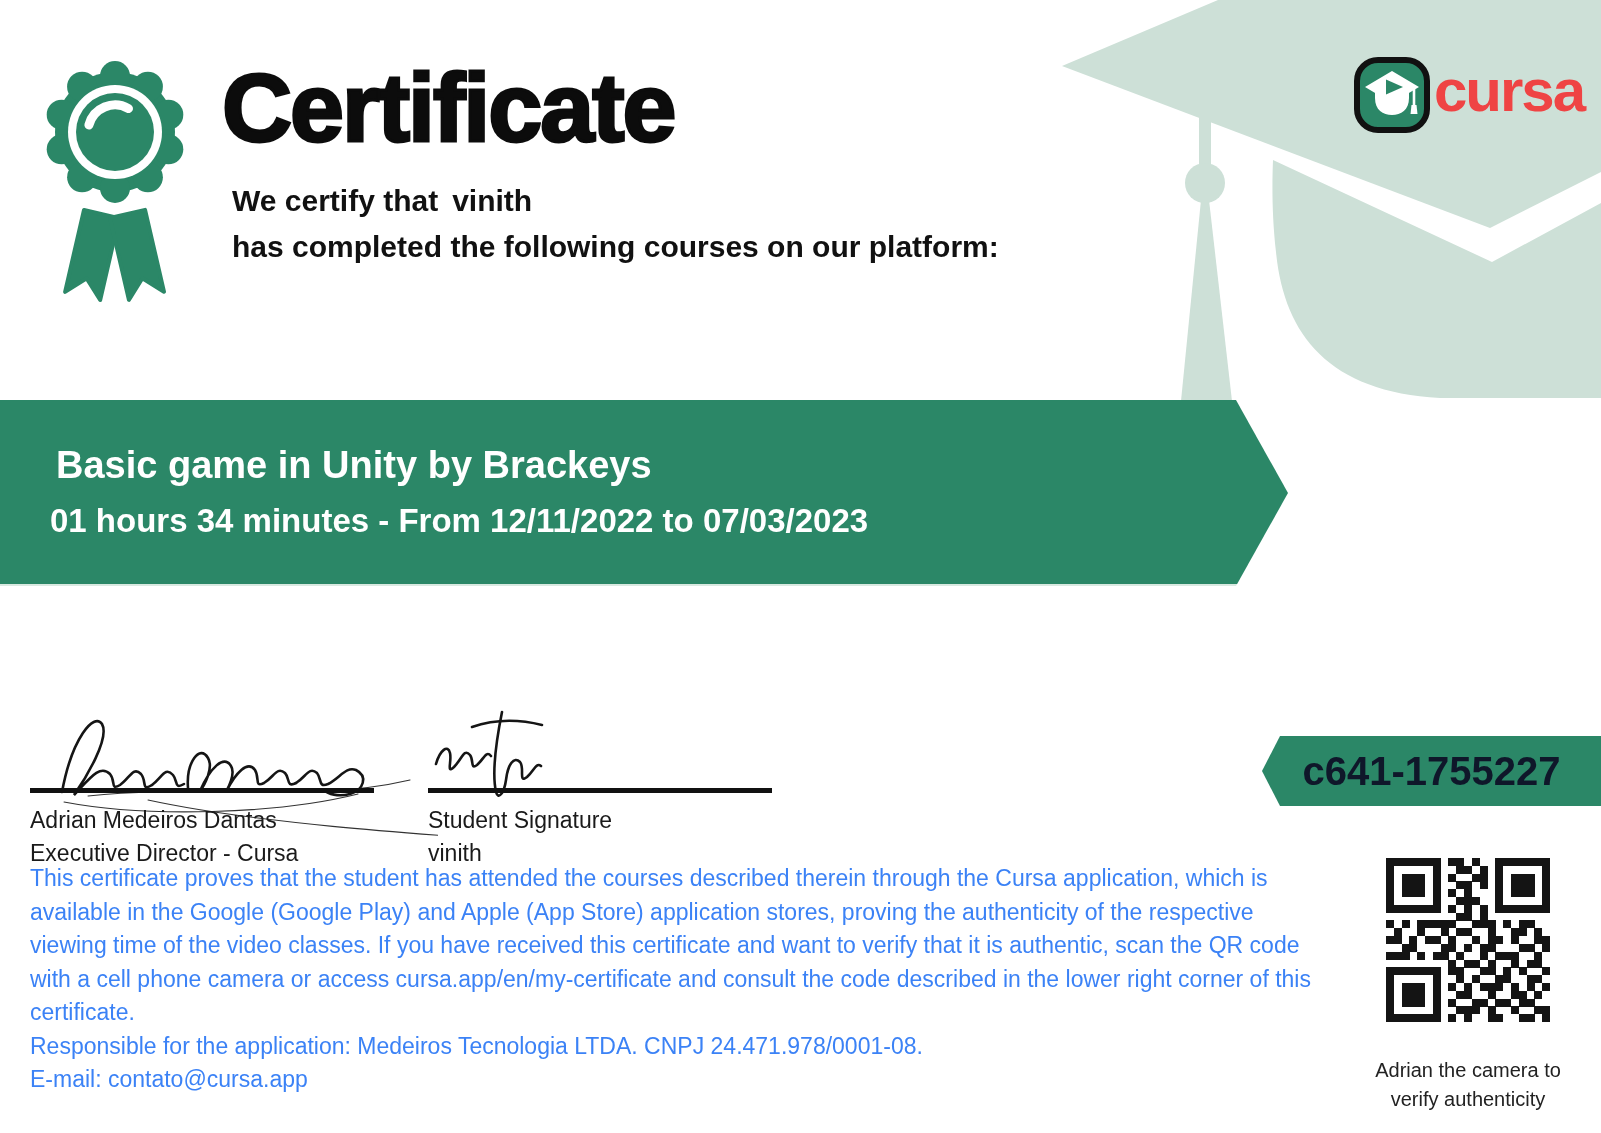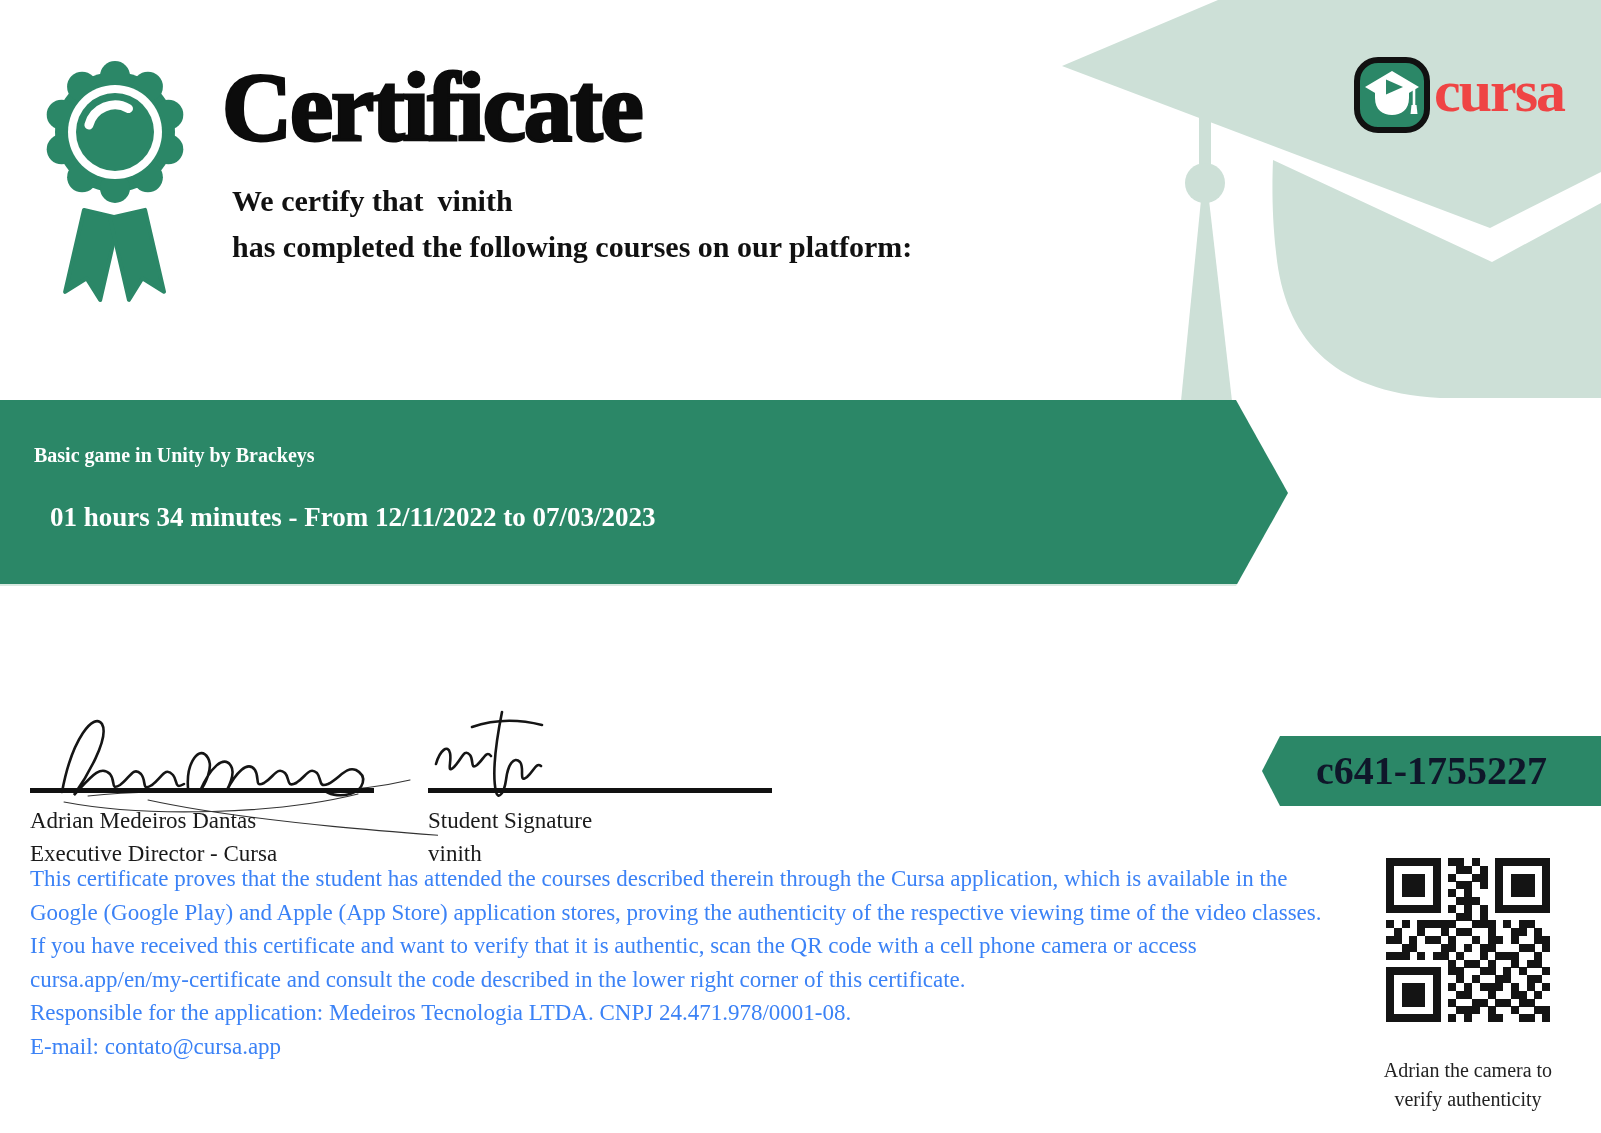--- a/index.html
+++ b/index.html
@@ -6,21 +6,21 @@
     --primary-green:#2b8767;
     --pale-green:#cde0d7;
     --ink:#111111;
   }
   html,body{margin:0;padding:0;background:#ffffff;}
   .certificate{
     position:relative;
     width:1601px;height:1133px;
     background:#ffffff;
     overflow:hidden;
-    font-family:Liberation Serif, serif;
+    font-family:Liberation Sans, sans-serif;
     color:var(--ink);
   }
   svg{display:block;}
   .abs{position:absolute;}
 
   
   #bg-cap{left:0;top:0;width:1601px;height:1133px;pointer-events:none;}
   .pale-fill{fill:var(--pale-green);}
   .green-fill{fill:var(--primary-green);}
 
@@ -46,22 +46,22 @@
     white-space:nowrap;
   }
 
   
   .banner{
     left:0;top:400px;width:1290px;height:186px;
     background:linear-gradient(var(--primary-green) 184px,#d9e9e1 184px);
     clip-path:polygon(0 0,1236px 0,1288px 93px,1236px 186px,0 186px);
     color:#ffffff;
   }
-  .banner .course-title{position:absolute;left:34px;top:44px;font-size:20px;font-weight:bold;white-space:nowrap;}
-  .banner .course-meta{position:absolute;left:50px;top:102px;font-size:27px;font-weight:600;white-space:nowrap;}
+  .banner .course-title{position:absolute;left:56px;top:44px;font-size:38px;font-weight:bold;white-space:nowrap;}
+  .banner .course-meta{position:absolute;left:50px;top:102px;font-size:33px;font-weight:600;white-space:nowrap;}
 
   
   .sig-line{height:5px;background:#111111;top:788px;width:344px;}
   #sig-line-director{left:30px;}
   #sig-line-student{left:428px;}
   .sig-name{font-size:23px;line-height:33px;color:#1a1a1a;}
   #sig-block-director{left:30px;top:804px;}
   #sig-block-student{left:428px;top:804px;}
   .scribble{fill:none;stroke:#151515;stroke-width:2.6;stroke-linecap:round;}
   .scribble-thin{fill:none;stroke:#333333;stroke-width:1.1;stroke-linecap:round;}

